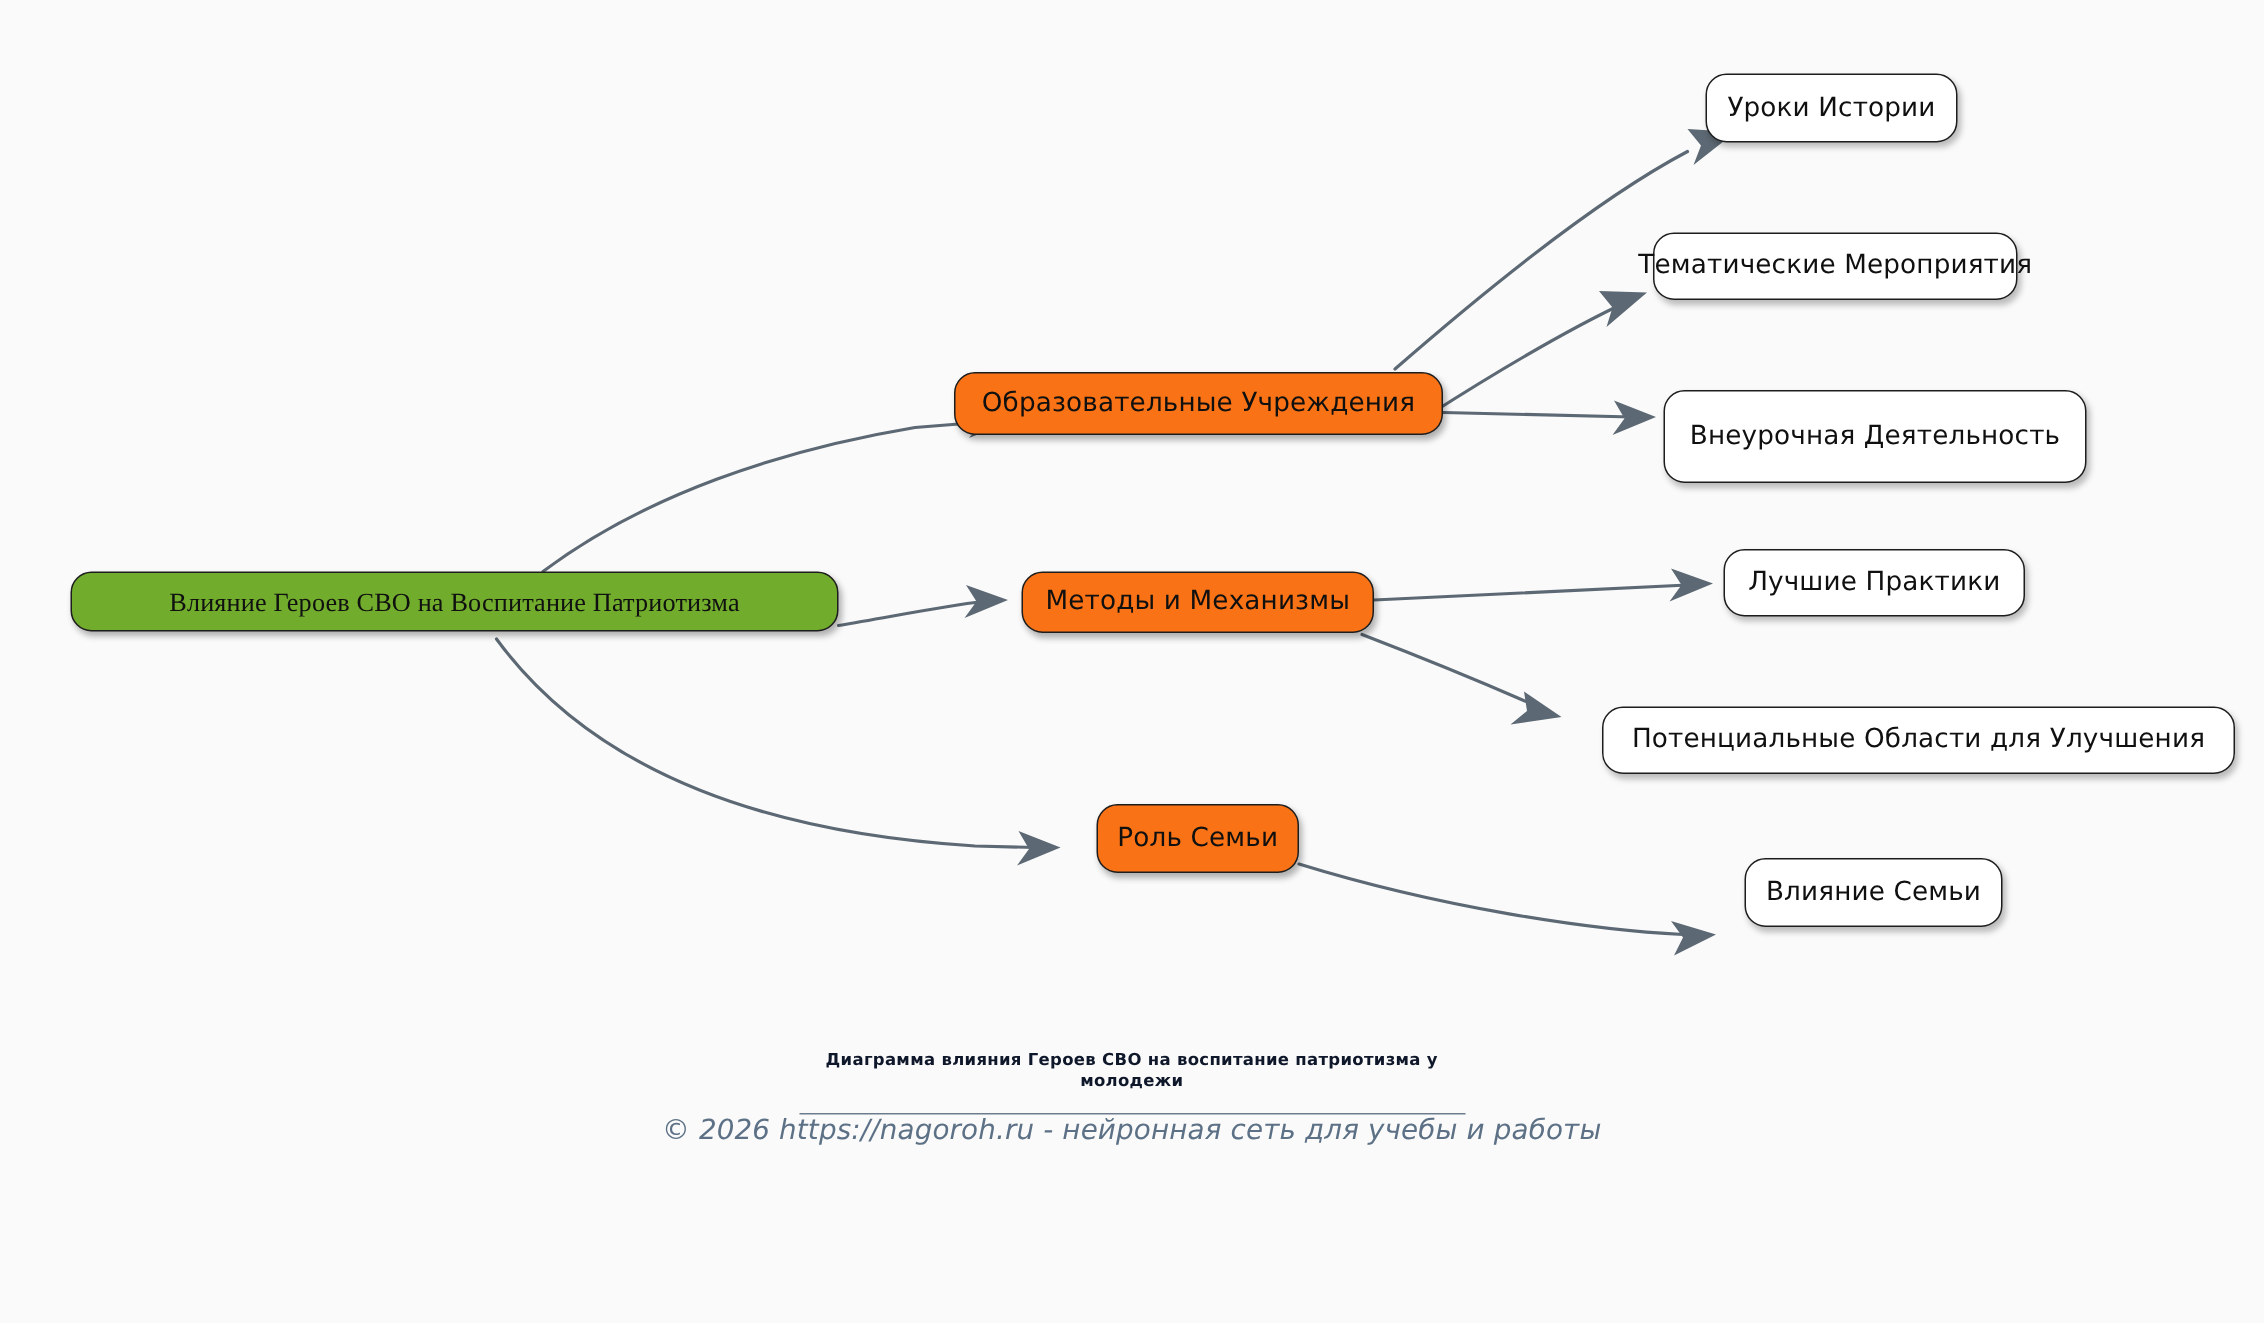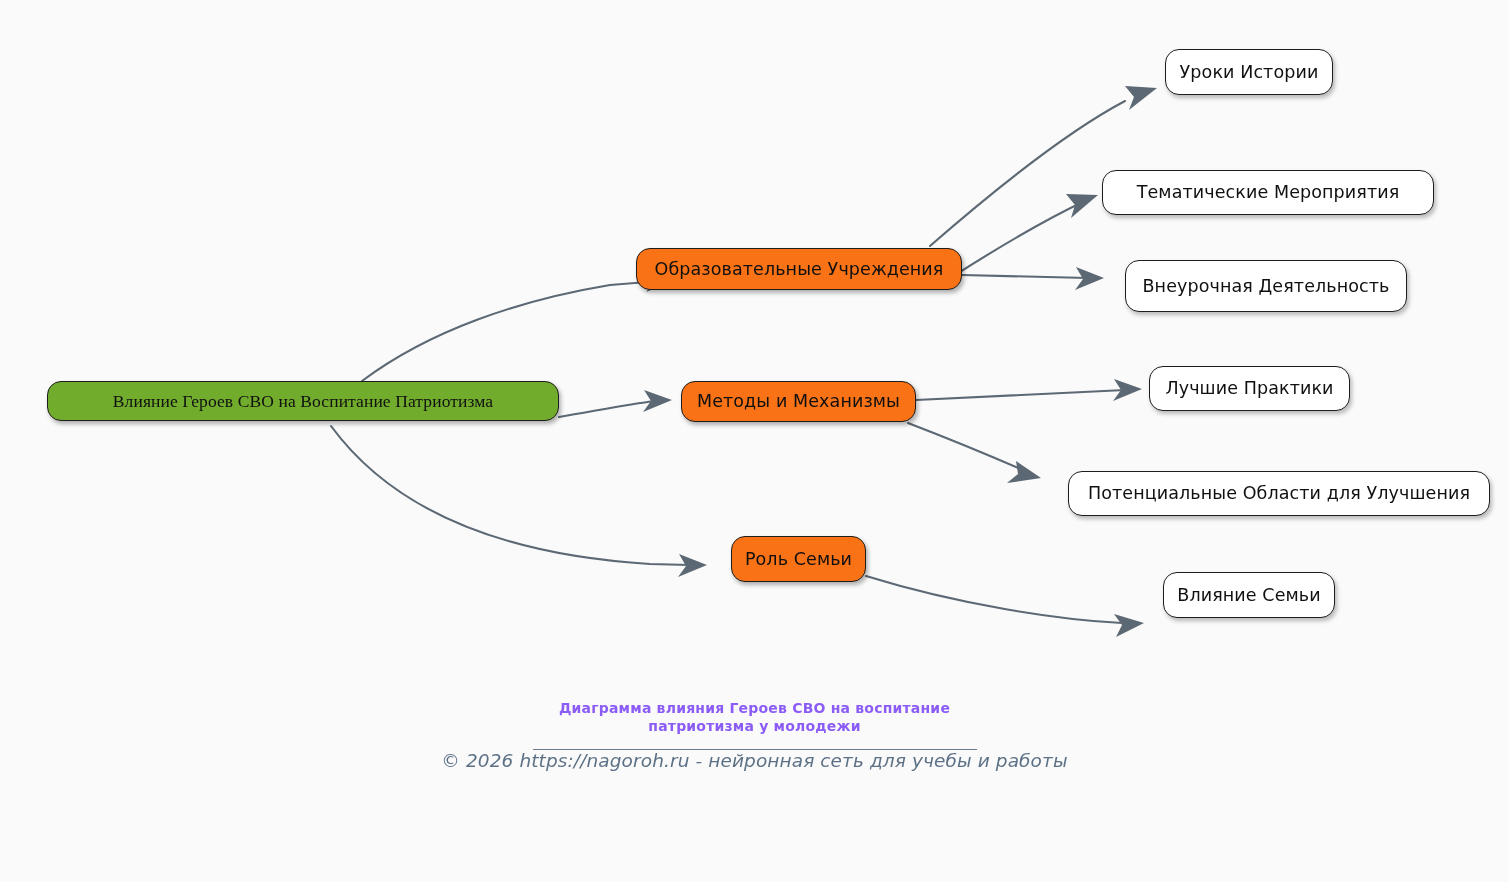--- a/index.html
+++ b/index.html
@@ -81,23 +81,23 @@
   
   #footer {
     position: absolute;
     left: 0;
     top: 700px;
     width: 1509px;
     text-align: center;
     z-index: 3;
   }
   #footer-title {
-    font-size: 14px;
+    font-size: 11px;
     font-weight: bold;
-    color: #8b5cf6;
+    color: #0f172a;
     line-height: 1.25;
     letter-spacing: 0.2px;
   }
   #footer-rule {
     width: 444px;
     height: 0;
     margin: 14px auto 0 auto;
     border-top: 1.6px solid #6c7c8d;
   }
   #footer-credit {
@@ -169,29 +169,29 @@
   </div>
 
   <div class="node branch" style="left:681px; top:381px; width:235px; height:41px;">
     <span>Методы и Механизмы</span>
   </div>
 
   <div class="node branch" style="left:731px; top:536px; width:135px; height:46px;">
     <span>Роль Семьи</span>
   </div>
 
-  <div class="node leaf" style="left:1165px; top:49px; width:168px; height:46px;">
+  <div class="node leaf" style="left:1137px; top:49px; width:168px; height:46px;">
     <span>Уроки Истории</span>
   </div>
 
-  <div class="node leaf" style="left:1102px; top:170px; width:332px; height:45px;">
+  <div class="node leaf" style="left:1102px; top:155px; width:243px; height:45px;">
     <span>Тематические Мероприятия</span>
   </div>
 
-  <div class="node leaf" style="left:1109px; top:260px; width:282px; height:52px;margin-left:16px;">
+  <div class="node leaf" style="left:1109px; top:260px; width:282px; height:62px;">
     <span>Внеурочная Деятельность</span>
   </div>
 
   <div class="node leaf" style="left:1149px; top:366px; width:201px; height:45px;">
     <span>Лучшие Практики</span>
   </div>
 
   <div class="node leaf" style="left:1039px; top:471px; width:422px; height:45px;margin-left:29px;">
     <span>Потенциальные Области для Улучшения</span>
   </div>

